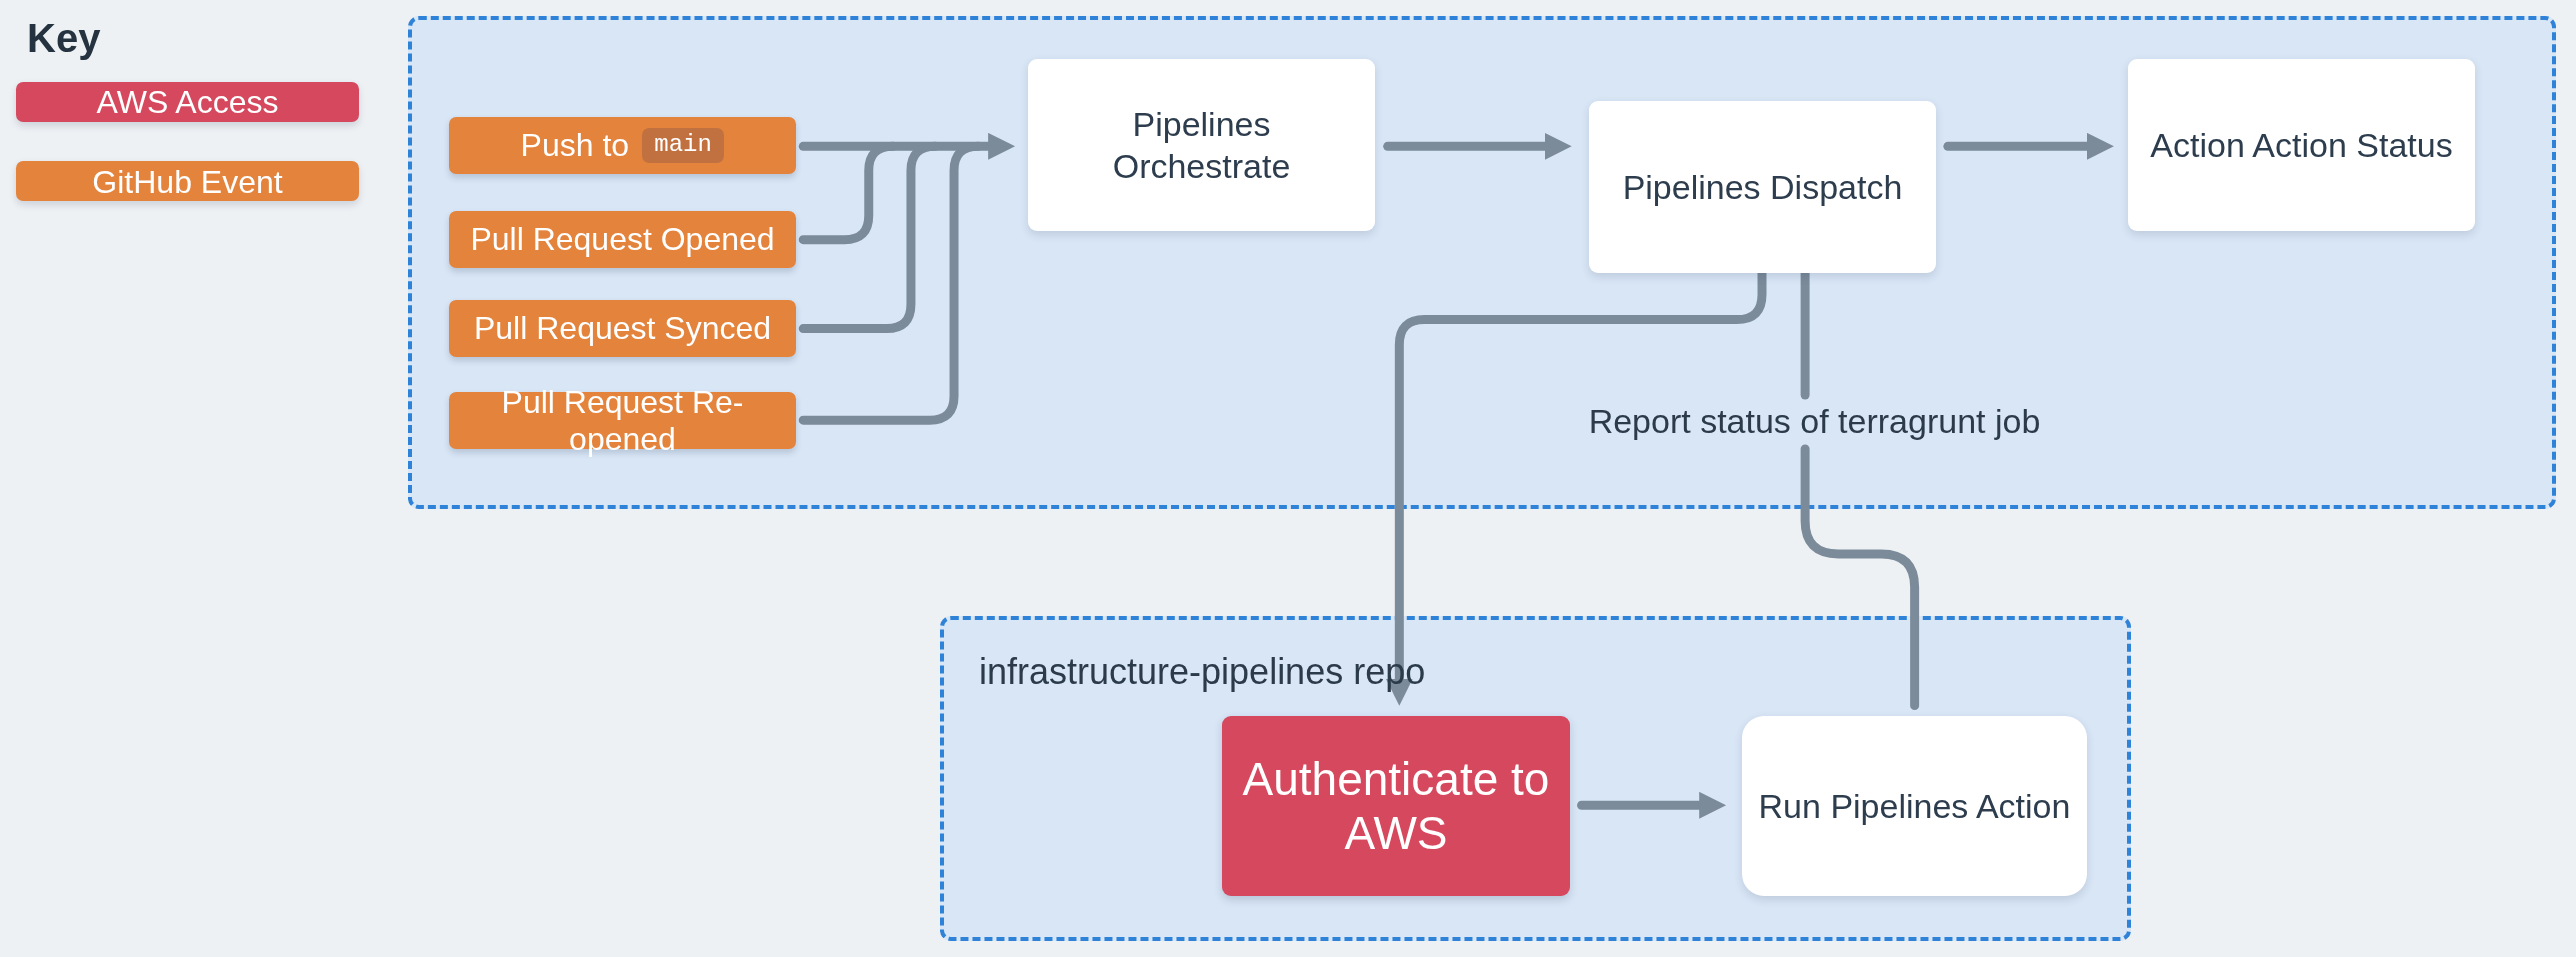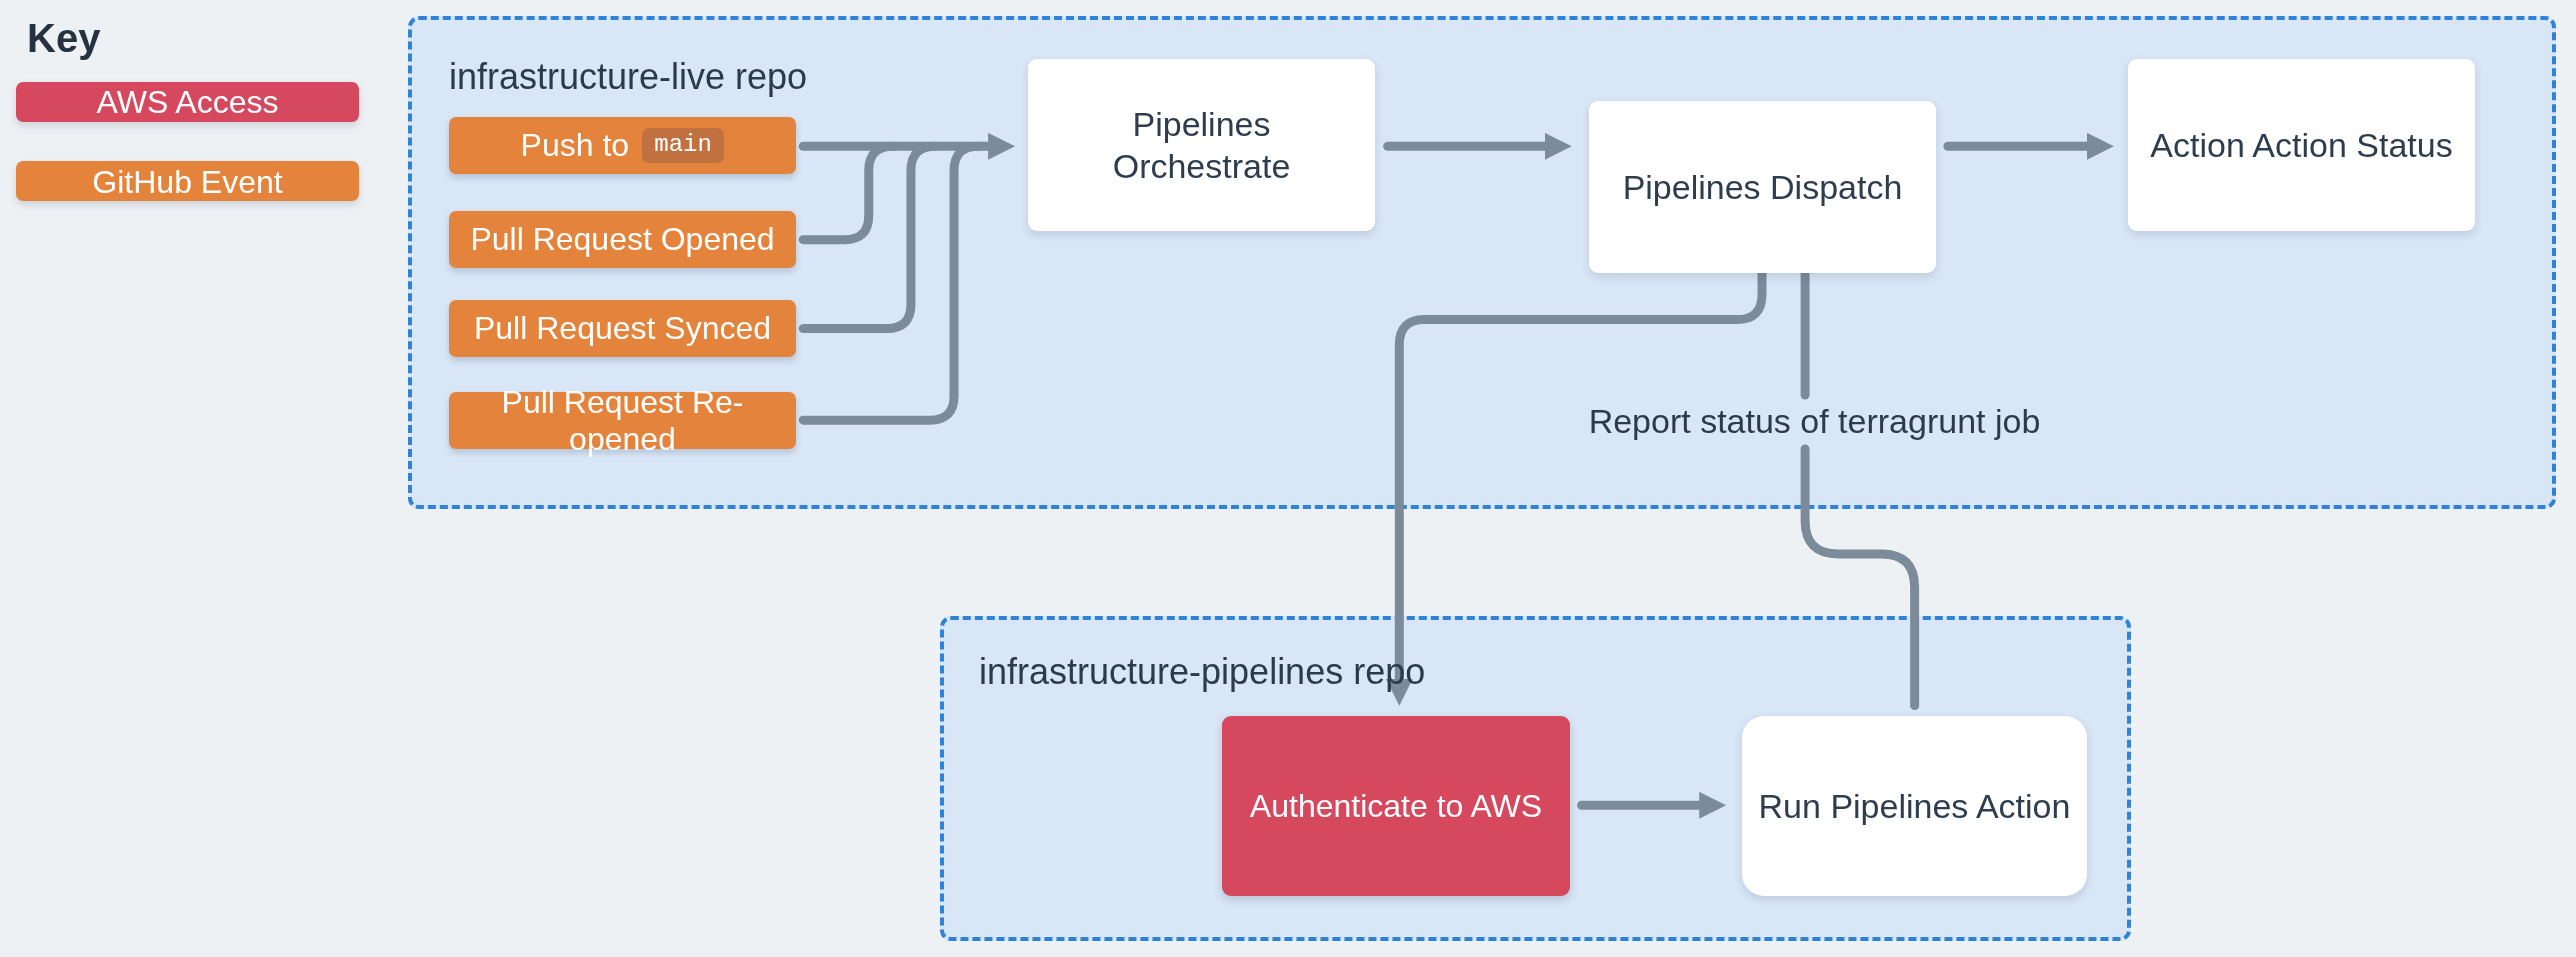--- a/index.html
+++ b/index.html
@@ -71,21 +71,21 @@
     background: #ffffff; color: #2d3d4e; font-size: 34px; line-height: 1.25;
     box-shadow: 0 3.6px 9px rgba(30,50,80,0.14);
   }
   .proc-orchestrate { left: 1028px; top: 59px; width: 347px; height: 172px; }
   .proc-dispatch    { left: 1589px; top: 59px; width: 347px; height: 172px; margin-top: 42px; }
   .proc-report     { left: 2128px; top: 59px; width: 347px; height: 172px; }
   .proc-run        { left: 1742px; top: 716px; width: 345px; height: 180px; border-radius: 22px; }
   .label-narrow { max-width: 269px; }
   .node-aws {
     left: 1222px; top: 716px; width: 348px; height: 180px;
-    background: #d5485d; color: #ffffff; font-size: 32px;
+    background: #d5485d; color: #ffffff; font-size: 46px;
     box-shadow: 0 3.6px 9px rgba(30,50,80,0.18);
   }
   .edge-annotation {
     position: absolute; left: 1563px; top: 402px; width: 503px;
     text-align: center; font-size: 34px; color: #2c3b4a;
   }
 </style>
 </head>
 <body>
 
@@ -115,21 +115,20 @@
       <path d="M 894 468 H 1035 Q 1062 468 1062 441 V 190 Q 1062 163 1089 163"></path>
       <path d="M 1545 163 H 1726" marker-end="url(#ah)"></path>
       <path d="M 2169 163 H 2330" marker-end="url(#ah)"></path>
       <path d="M 1962 261 V 328 Q 1962 356 1934 356 H 1586 Q 1558 356 1558 384 V 762" marker-end="url(#ah)"></path>
       <path d="M 2132 786 V 654 Q 2132 617 2095 617 H 2047 Q 2010 617 2010 580 V 500"></path>
       <path d="M 2010 440 V 292" marker-end="url(#ah)"></path>
       <path d="M 1761 897 H 1898" marker-end="url(#ah)"></path>
     </g>
   </svg>
 
-  <div class="repo-label repo-label-live">infrastructure-live repo</div>
   <div class="repo-label repo-label-pipelines">infrastructure-pipelines repo</div>
 
   <div class="node node-event ev-push">
     <span>Push to</span>
     <span class="branch-chip">main</span>
   </div>
   <div class="node node-event ev-opened">
     <span>Pull Request Opened</span>
   </div>
   <div class="node node-event ev-synced">

